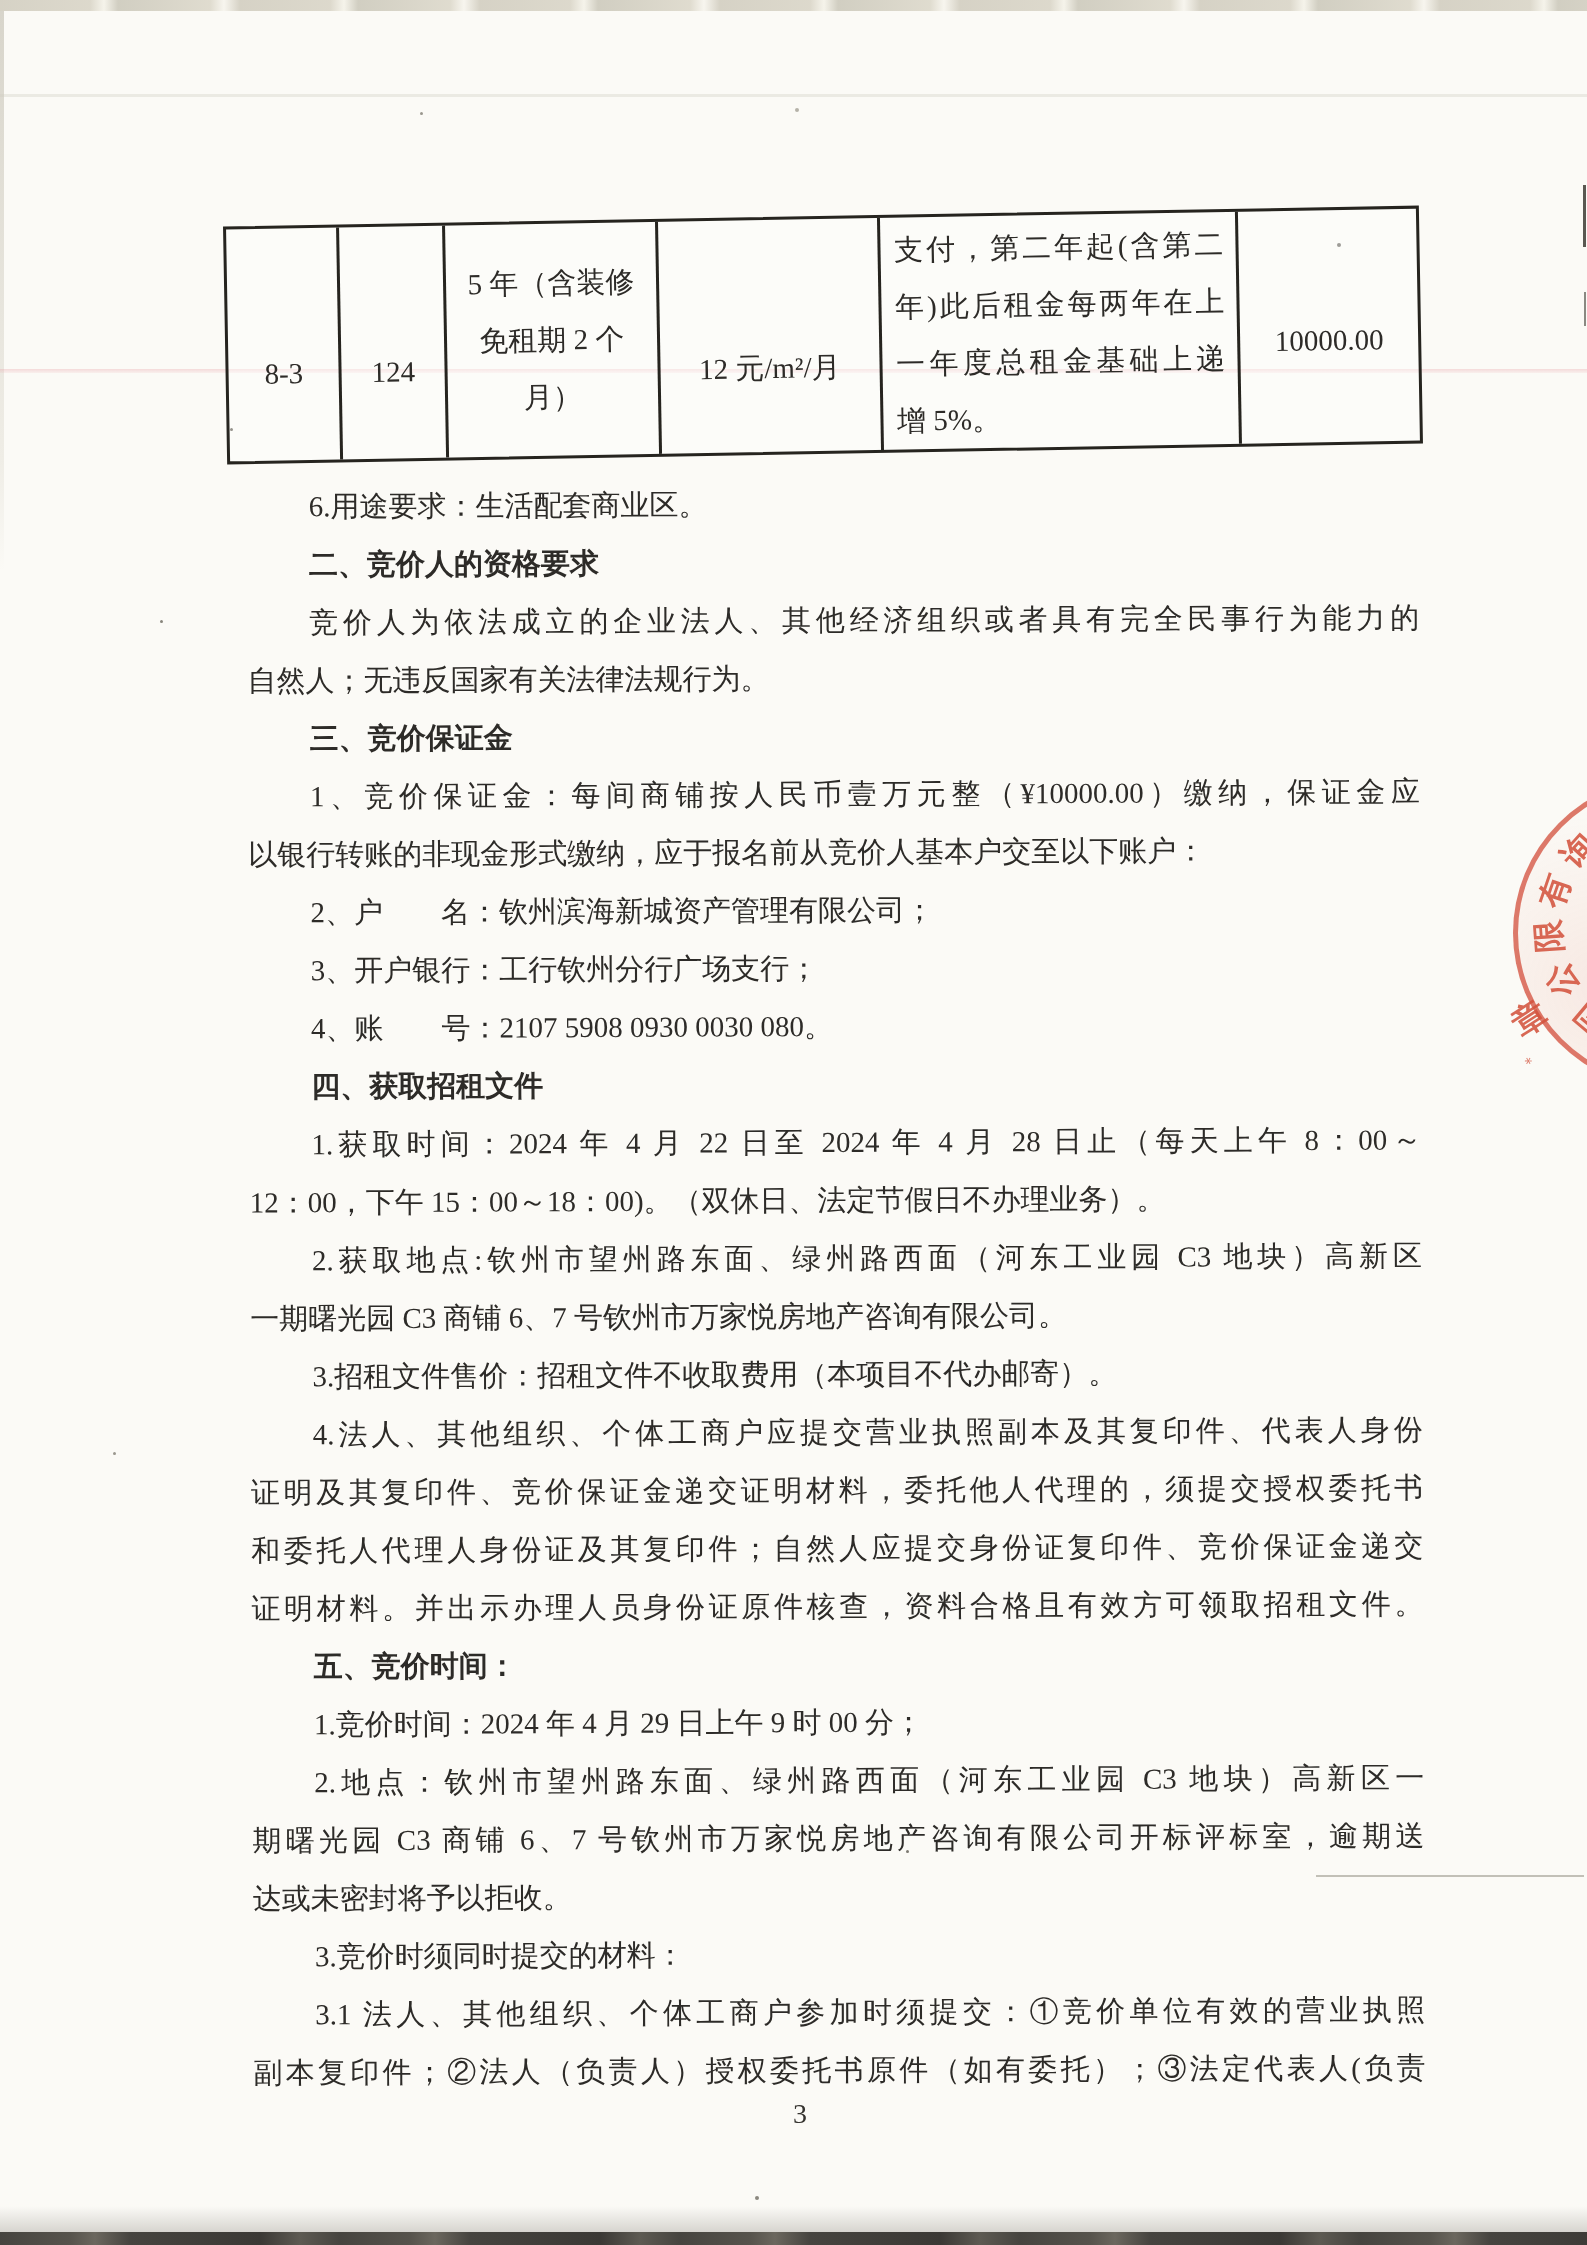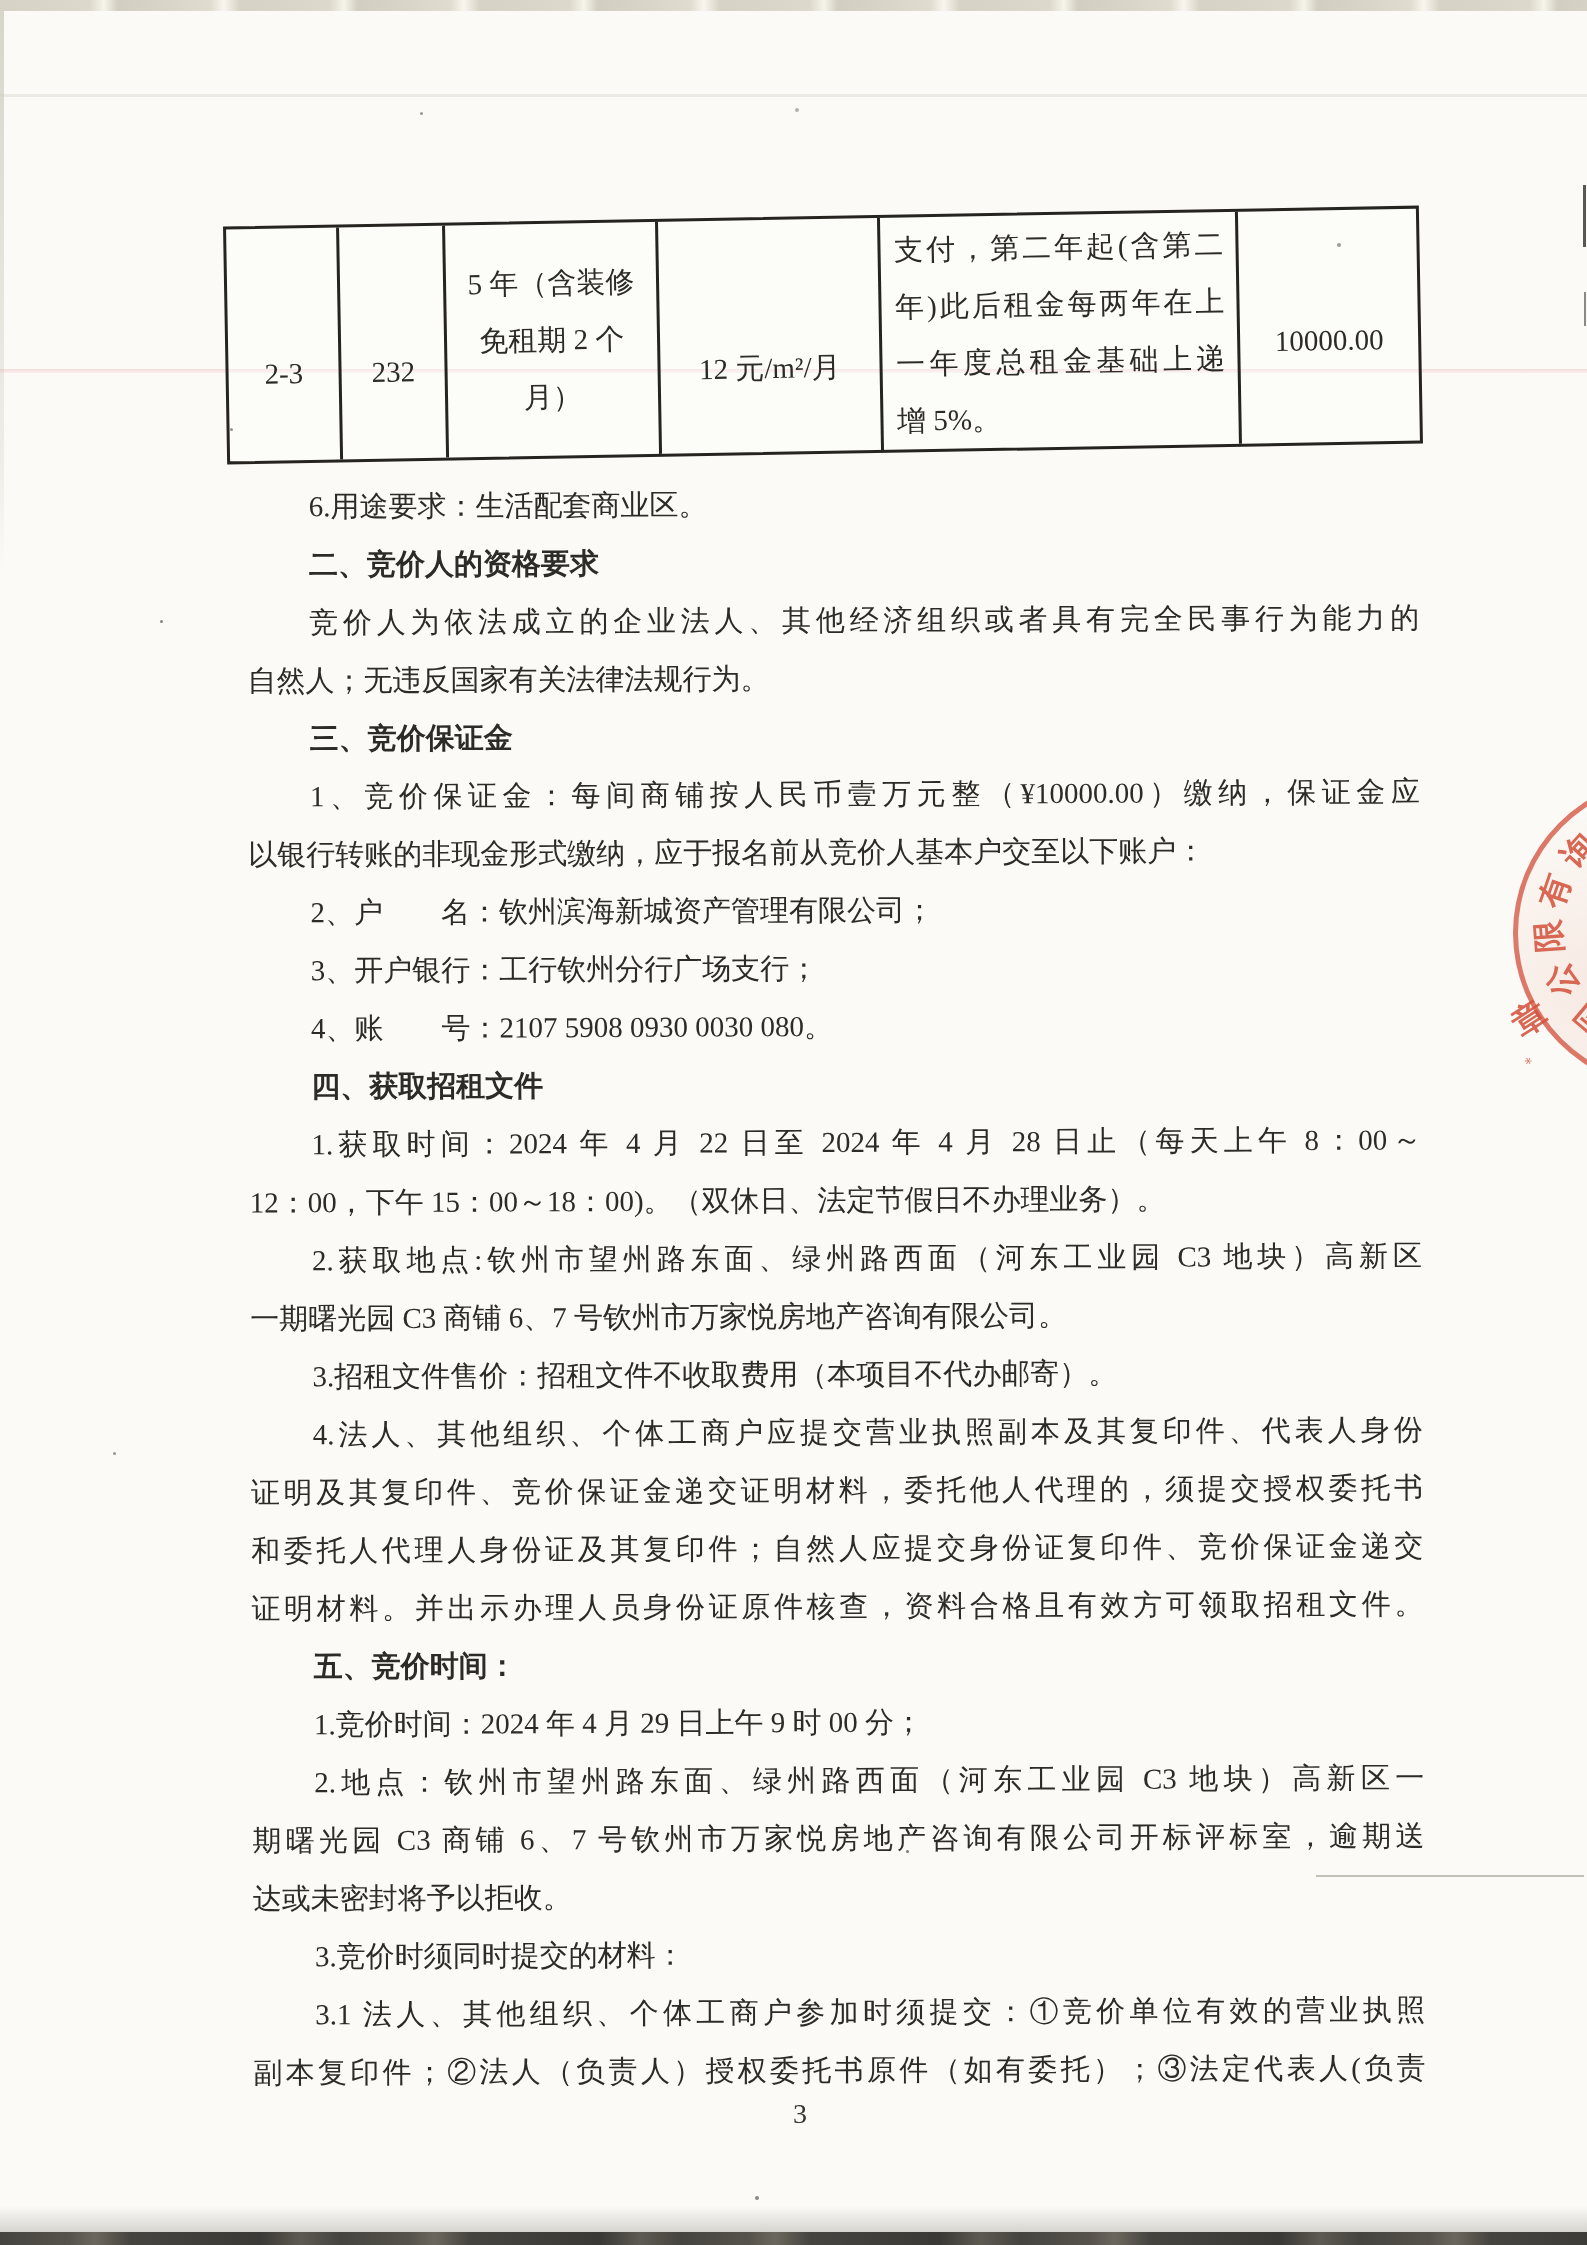--- a/index.html
+++ b/index.html
@@ -129,24 +129,24 @@
 <div class="speck" style="left:795px;top:108px;width:4px;height:4px;background:#b5b2a8;"></div>
 <div class="speck" style="left:1337px;top:243px;width:4px;height:4px;background:#6a6862;"></div>
 <div class="speck" style="left:160px;top:620px;width:3px;height:3px;background:#88857c;"></div>
 <div class="speck" style="left:230px;top:428px;width:3px;height:3px;background:#5c594f;"></div>
 <div class="speck" style="left:113px;top:1452px;width:3px;height:3px;background:#9a978e;"></div>
 <div class="speck" style="left:906px;top:1850px;width:3px;height:3px;background:#7c7971;"></div>
 <div class="speck" style="left:755px;top:2196px;width:4px;height:4px;background:#8b887f;"></div>
 
 <div class="tbl">
   <div class="cell c1 c-center">
-    <div class="ln">2-3</div>
+    <div class="ln">8-3</div>
   </div>
   <div class="cell c2 c-center">
-    <div class="ln">232</div>
+    <div class="ln">124</div>
   </div>
   <div class="cell c3 c-center" style="justify-content:center;">
     <div class="ln">5 年（含装修</div>
     <div class="ln">免租期 2 个</div>
     <div class="ln">月）</div>
   </div>
   <div class="cell c4 c-center">
     <div class="ln">12 元/m²/月</div>
   </div>
   <div class="cell c5">

